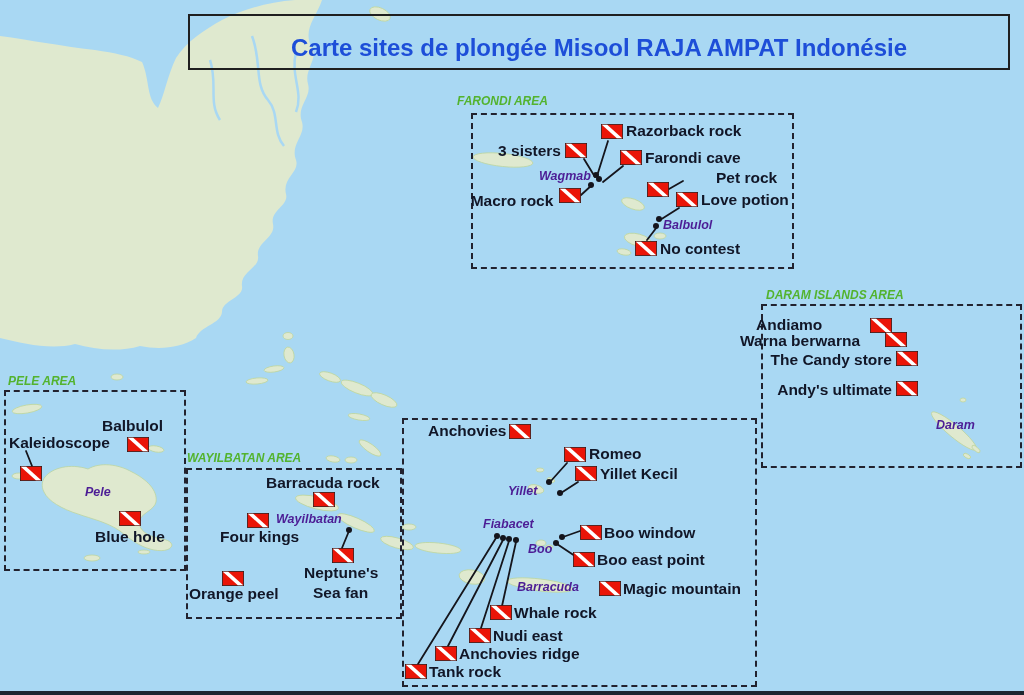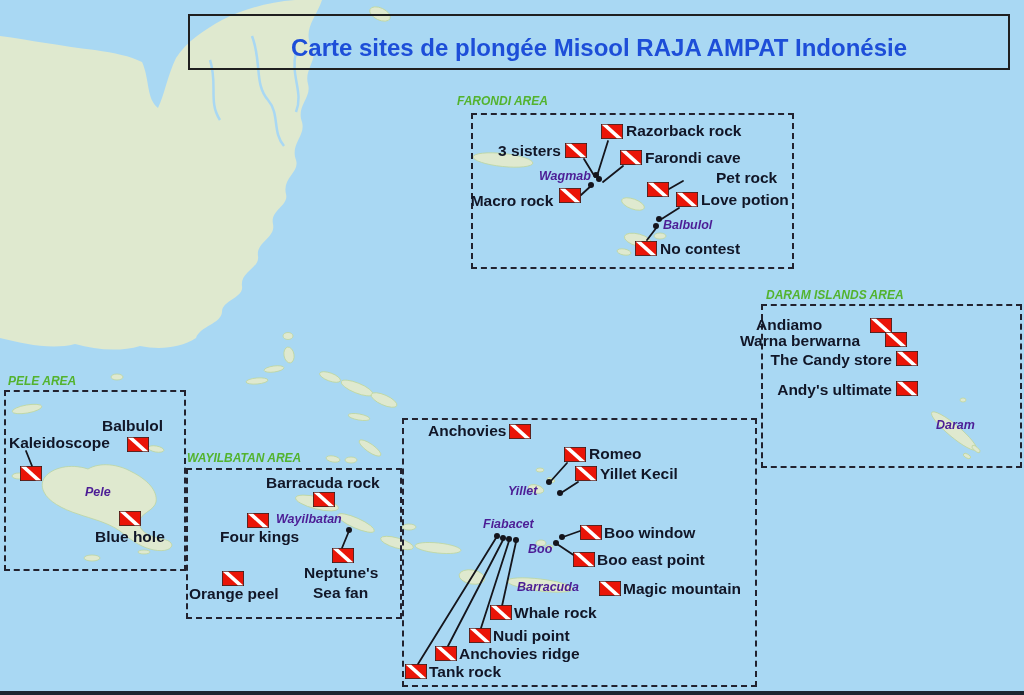--- a/index.html
+++ b/index.html
@@ -249,21 +249,21 @@
   <div class="site-label" style="left:623px;top:581px">Magic mountain</div>
   <span class="flag" style="left:490px;top:605px"><svg viewBox="0 0 22 15" width="22" height="15">
         <rect x="0.4" y="0.4" width="21.2" height="14.2" fill="#ea1508" stroke="#3f1510" stroke-width="0.8"></rect>
         <polygon points="0.8,0.8 6.2,0.8 21.2,14.2 15.8,14.2" fill="#ffffff"></polygon>
       </svg></span>
   <div class="site-label" style="left:514px;top:605px">Whale rock</div>
   <span class="flag" style="left:469px;top:628px"><svg viewBox="0 0 22 15" width="22" height="15">
         <rect x="0.4" y="0.4" width="21.2" height="14.2" fill="#ea1508" stroke="#3f1510" stroke-width="0.8"></rect>
         <polygon points="0.8,0.8 6.2,0.8 21.2,14.2 15.8,14.2" fill="#ffffff"></polygon>
       </svg></span>
-  <div class="site-label" style="left:493px;top:628px">Nudi point</div>
+  <div class="site-label" style="left:493px;top:628px">Nudi east</div>
   <span class="flag" style="left:435px;top:646px"><svg viewBox="0 0 22 15" width="22" height="15">
         <rect x="0.4" y="0.4" width="21.2" height="14.2" fill="#ea1508" stroke="#3f1510" stroke-width="0.8"></rect>
         <polygon points="0.8,0.8 6.2,0.8 21.2,14.2 15.8,14.2" fill="#ffffff"></polygon>
       </svg></span>
   <div class="site-label" style="left:459px;top:646px">Anchovies ridge</div>
   <span class="flag" style="left:405px;top:664px"><svg viewBox="0 0 22 15" width="22" height="15">
         <rect x="0.4" y="0.4" width="21.2" height="14.2" fill="#ea1508" stroke="#3f1510" stroke-width="0.8"></rect>
         <polygon points="0.8,0.8 6.2,0.8 21.2,14.2 15.8,14.2" fill="#ffffff"></polygon>
       </svg></span>
   <div class="site-label" style="left:429px;top:664px">Tank rock</div>

